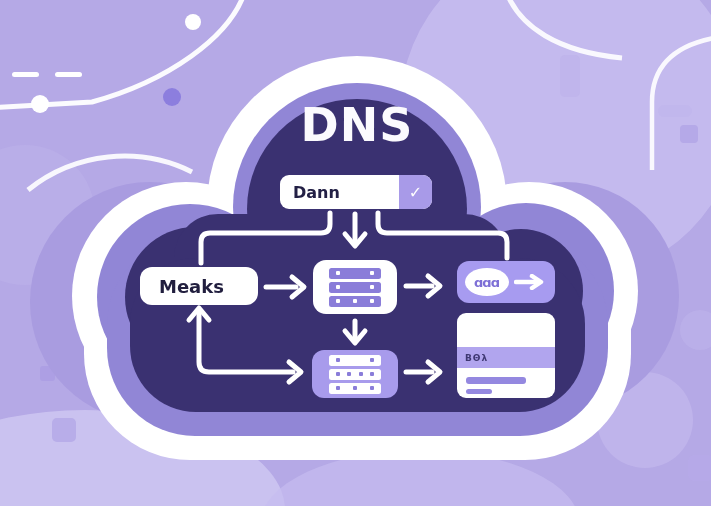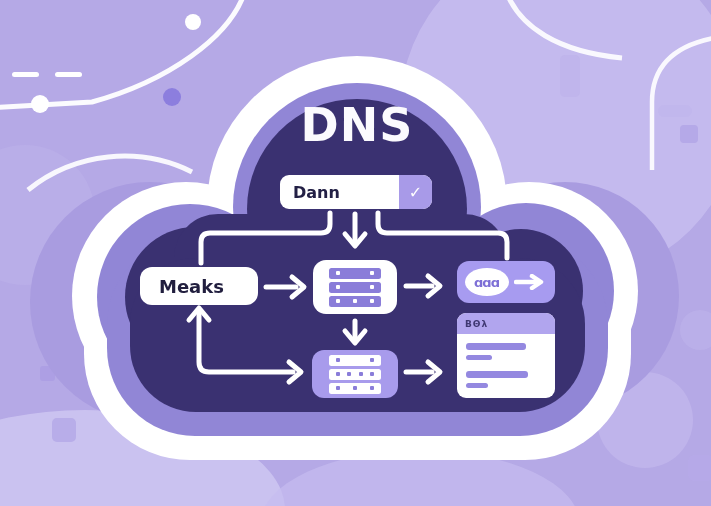--- a/index.html
+++ b/index.html
@@ -71,21 +71,21 @@
     display:flex;align-items:center;justify-content:center;flex:none;
   }
   .oval span{font-size:13px;font-weight:bold;color:#7e70d6;letter-spacing:-1px;}
 
   .result-card{
     left:457px;top:313px;width:98px;height:85px;
     background:var(--box-white,#ffffff);border-radius:9px;overflow:hidden;
   }
   .card-header{
     height:21px;background:var(--card-header,#b1a5ee);
-    display:flex;align-items:center;padding-left:8px;
+    display:flex;align-items:center;padding-left:8px;margin-top:34px;
   }
   .card-header span{font-size:9px;font-weight:bold;color:#3f3872;letter-spacing:1px;}
   .card-body{padding:9px 9px 0;}
   .line{background:var(--line-purple,#9488e0);border-radius:3px;}
   .l1{width:60px;height:7px;margin-bottom:5px;}
   .l2{width:26px;height:5px;margin-bottom:11px;}
   .l3{width:62px;height:7px;margin-bottom:5px;}
   .l4{width:22px;height:5px;}
 </style>
 </head>

